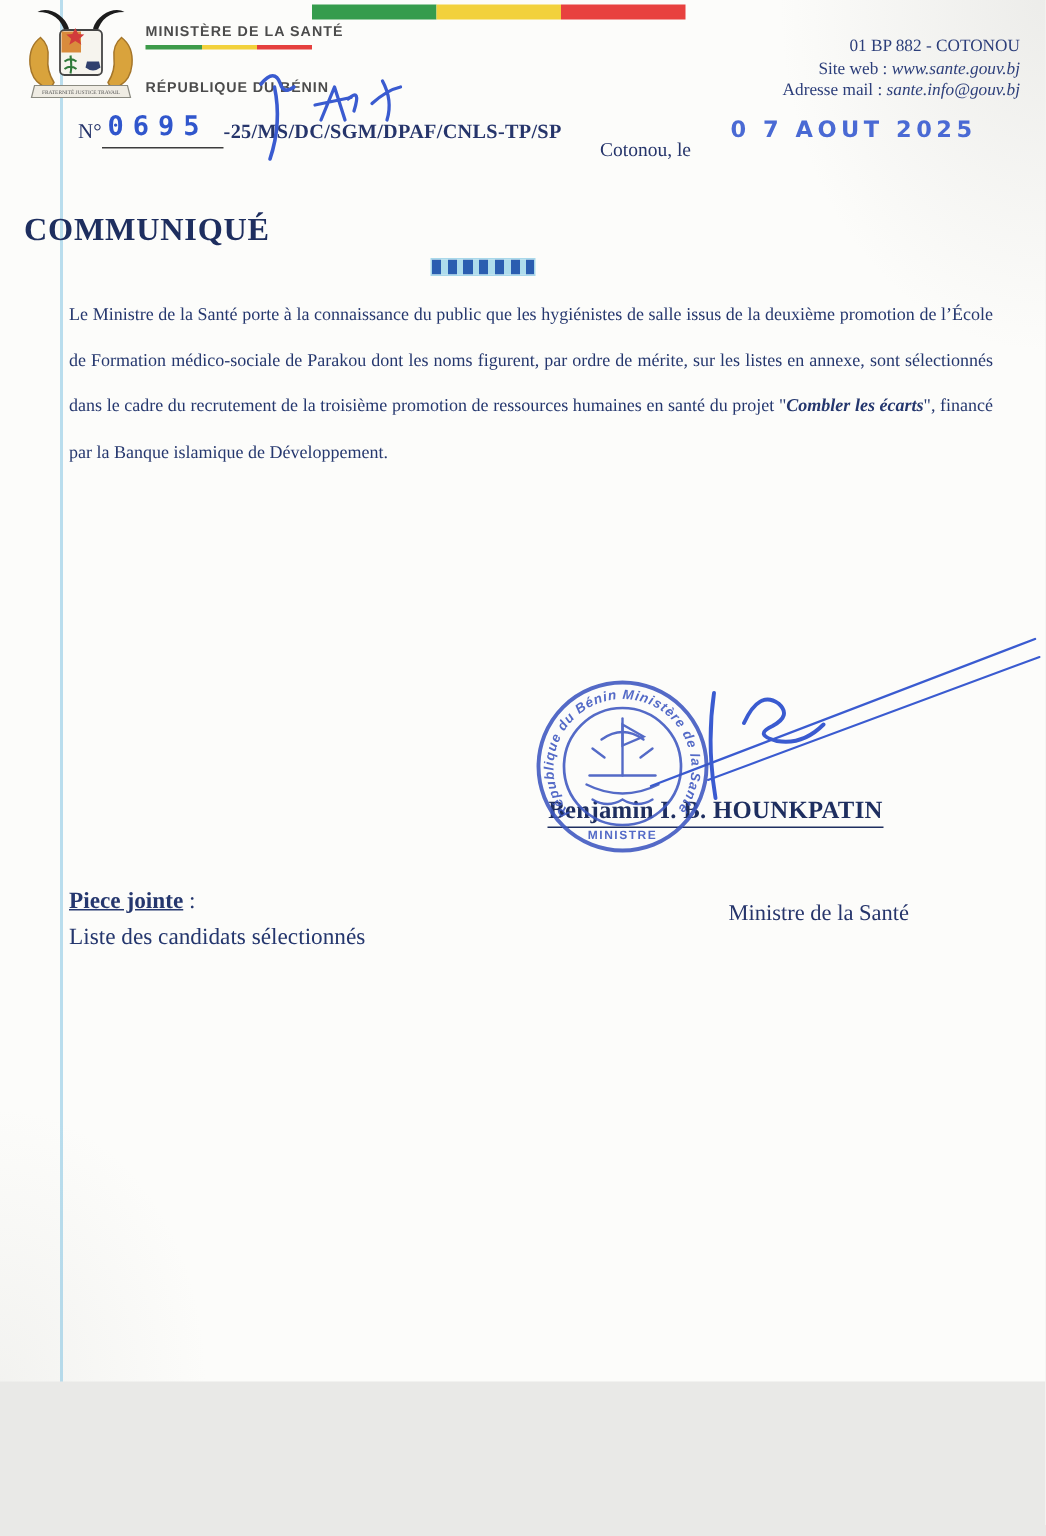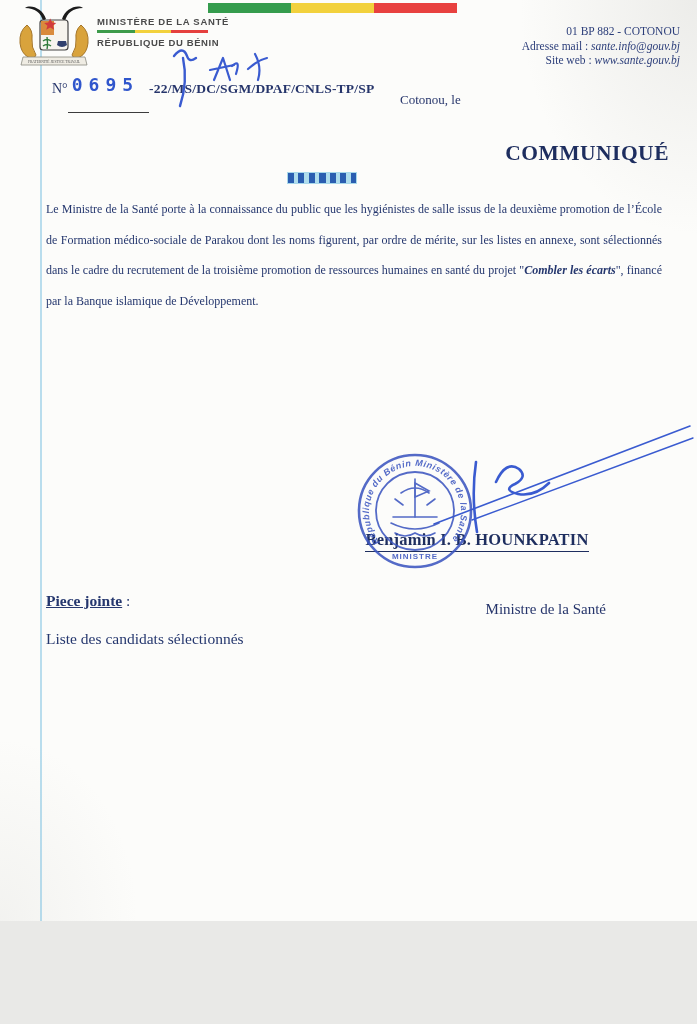--- a/index.html
+++ b/index.html
@@ -18,54 +18,54 @@
   .abs{position:absolute;}
 
   
   #scanline{left:40px;top:0;width:2px;height:1024px;background:rgba(130,195,225,.55);}
 
   
   #ministry-block{left:97px;top:16px;font-family:"Liberation Sans",sans-serif;color:#4b4b4b;}
   #ministry-name{font-size:9.5px;font-weight:700;letter-spacing:.7px;white-space:nowrap;}
   #ministry-divider{margin-top:3px;width:111px;height:2.5px;
     background:linear-gradient(90deg,#3d9b4a 0 34%,#f2d13c 34% 67%,#e5403e 67% 100%);}
-  #republic-name{margin-top:4px;font-size:9.5px;font-weight:700;letter-spacing:.6px;white-space:nowrap;}
+  #republic-name{margin-top:20px;font-size:9.5px;font-weight:700;letter-spacing:.6px;white-space:nowrap;}
 
   .flagbar{display:flex;}
   .flagbar span{height:100%;}
   .fg{background:#359c4d;}
   .fy{background:#f2d13c;}
   .fr{background:#e8413f;}
   #flag-top{left:208px;top:3px;width:249px;height:10px;}
   #flag-top span{width:83px;}
   #flag-bottom{left:219px;top:995px;width:245px;height:8px;}
   #flag-bottom span{width:81.6px;}
 
   #contact-block{left:380px;top:24px;width:300px;text-align:right;
     font-size:11.5px;line-height:14.5px;color:#2c3e7a;}
   #contact-block .it{font-style:italic;}
 
   
   #reference-line{left:52px;top:76px;white-space:nowrap;color:#26356b;}
   #reference-prefix{font-size:14px;}
   #reference-stamped-number{
     display:inline-block;color:#3056cc;font-family:"DejaVu Sans Mono",monospace;
-    font-size:18px;font-weight:700;letter-spacing:6px;padding:0 10px 17px 4px;
+    font-size:18px;font-weight:700;letter-spacing:6px;padding:0 10px 3px 4px;
     border-bottom:1.6px solid #3c3c3c;transform:translateY(-2px);}
   #reference-suffix{font-size:13.5px;font-weight:600;letter-spacing:.2px;}
 
   
   svg.ink path{fill:none;stroke:#3a5bd0;stroke-linecap:round;stroke-linejoin:round;}
 
   #dateline-place{left:400px;top:92px;font-size:13px;color:#26356b;}
   #date-stamp{left:487px;top:77px;color:#4a6ad4;font-family:"DejaVu Sans",sans-serif;
     font-weight:700;font-size:15px;letter-spacing:3px;white-space:nowrap;}
 
   
-  #title-row{left:4px;top:141px;width:665px;text-align:right;}
+  #title-row{left:16px;top:141px;width:665px;text-align:left;}
   #page-title{font-size:21.5px;font-weight:700;letter-spacing:.5px;color:#1e2e5f;}
   #dotted-divider{left:287px;top:172px;width:68px;height:10px;
     border:1.5px solid #a8d8ea;
     background:repeating-linear-gradient(90deg,#2a5db0 0 6px,#aedcec 6px 10.5px);}
 
   
   .para{left:46px;width:616px;color:#25376e;font-size:12px;line-height:30.5px;text-align:justify;}
   #paragraph-1{top:194px;}
   #paragraph-2{top:375px;}
   .proj{font-weight:700;font-style:italic;}
@@ -77,21 +77,21 @@
   #signatory-role{left:348px;top:554px;width:258px;text-align:right;
     font-size:15px;color:#26356b;margin-top:47px;}
 
   #round-stamp{left:353px;top:449px;opacity:.88;}
   #round-stamp text{fill:#3d57c0;font-family:"Liberation Sans",sans-serif;}
 
   
   #attachment-block{left:46px;top:592px;color:#25376e;}
   #attachment-label{font-size:15.5px;font-weight:700;text-decoration:underline;}
   #attachment-colon{font-size:15.5px;}
-  #attachment-value{margin-top:20px;font-size:15.5px;text-align:center;}
+  #attachment-value{margin-top:6px;font-size:15.5px;text-align:center;}
 </style>
 </head>
 <body>
 
 <div id="page">
 
   <div class="abs" id="scanline"></div>
 
   <svg class="abs" style="left:13px;top:3px" width="82" height="70" viewBox="0 0 82 70">
 
@@ -118,37 +118,38 @@
   </div>
 
   <div class="abs flagbar" id="flag-top">
     <span class="fg"></span>
       <span class="fy"></span>
       <span class="fr"></span>
   </div>
 
   <div class="abs" id="contact-block">
     <div>01 BP 882 - COTONOU</div>
+    <div><span>Site web : </span><span class="it">www.sante.gouv.bj</span></div>
     <div><span>Adresse mail : </span><span class="it">sante.info@gouv.bj</span></div>
-    <div><span>Site web : </span><span class="it">www.sante.gouv.bj</span></div>
   </div>
 
   <div class="abs" id="reference-line">
-    <span id="reference-prefix">N°</span><span id="reference-stamped-number">0695</span><span id="reference-suffix">-22/MS/DC/SGM/DPAF/CNLS-TP/SP</span>
+    <span id="reference-prefix">N°</span><span id="reference-stamped-number">0695</span><span id="reference-suffix">-25/MS/DC/SGM/DPAF/CNLS-TP/SP</span>
   </div>
 
   <svg class="abs ink" style="left:152px;top:42px" width="140" height="70" viewBox="0 0 140 70">
     <path d="M22,14 q9,-11 13,0 q2,7 9,2" stroke-width="2.4"></path>
     <path d="M31,16 q5,24 -3,48" stroke-width="2.4"></path>
     <path d="M62,38 l9,-22 l7,22 M58,28 l24,-5" stroke-width="2.2"></path>
     <path d="M80,24 q9,-8 4,8" stroke-width="2.2"></path>
     <path d="M103,12 q7,13 3,26 M96,27 q10,-9 19,-11" stroke-width="2.2"></path>
   </svg>
 
   <div class="abs" id="dateline-place">Cotonou, le</div>
+  <div class="abs" id="date-stamp">0 7 AOUT 2025</div>
 
   <div class="abs" id="title-row">
     <span id="page-title">COMMUNIQUÉ</span>
   </div>
   <div class="abs" id="dotted-divider"></div>
 
   <div class="abs para" id="paragraph-1"><span>Le Ministre de la Santé porte à la connaissance du public que les hygiénistes de salle issus de la deuxième promotion de l’École de Formation médico-sociale de Parakou dont les noms figurent, par ordre de mérite, sur les listes en annexe, sont sélectionnés dans le cadre du recrutement de la troisième promotion de ressources humaines en santé du projet "</span><span class="proj">Combler les écarts</span><span>", financé par la Banque islamique de Développement.</span></div>
 
 
   <svg class="abs ink" style="left:406px;top:418px" width="290" height="130" viewBox="0 0 290 130">

